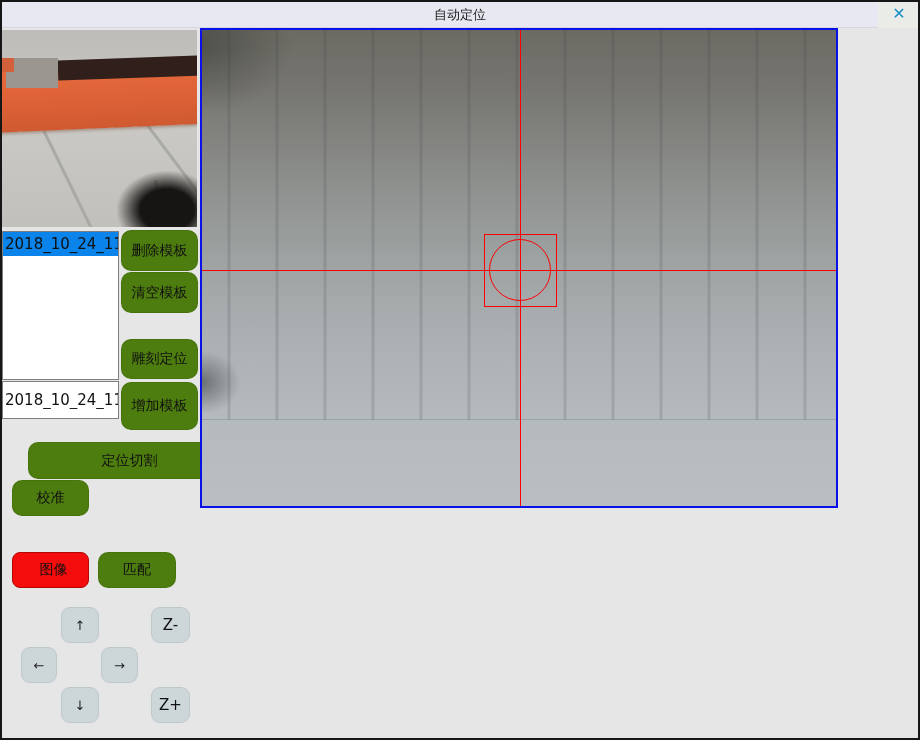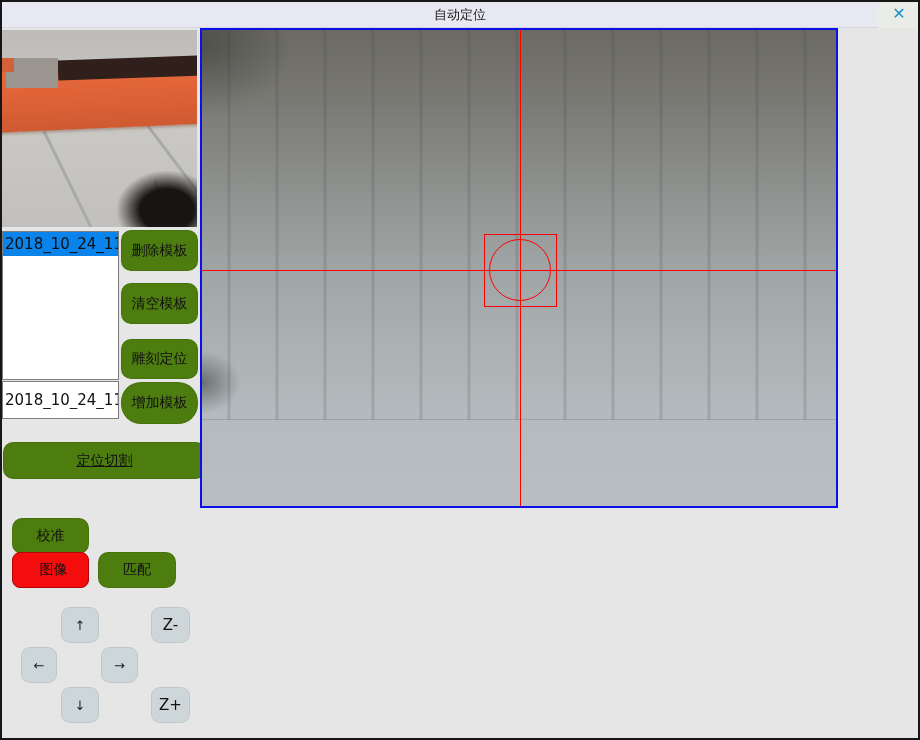--- a/index.html
+++ b/index.html
@@ -33,25 +33,25 @@
   .tpl-list{position:absolute;left:2px;top:231px;width:117px;height:149px;background:#fff;border:1px solid #7e7e7e;overflow:hidden;}
   .tpl-row{height:24px;line-height:24px;font-size:15px;color:#101010;white-space:nowrap;padding-left:2px;}
   .tpl-row.selected{background:var(--selection-blue,#0a83ea);}
   .name-input{position:absolute;left:2px;top:381px;width:117px;height:38px;border:1px solid #7e7e7e;background:#fff;font-size:15px;color:#101010;padding:0 0 0 2px;font-family:inherit;outline:none;}
 
   
   .btn{position:absolute;display:flex;align-items:center;justify-content:center;
        background:#4d7c0f;border:1px solid rgba(0,0,0,.07);border-radius:10px;
        font-size:14px;color:#111;cursor:pointer;}
   .btn-delete{left:121px;top:230px;width:77px;height:41px;}
-  .btn-clear {left:121px;top:283px;width:77px;height:41px;}
+  .btn-clear {left:121px;top:272px;width:77px;height:41px;}
   .btn-engrave{left:121px;top:339px;width:77px;height:40px;}
-  .btn-add   {left:121px;top:382px;width:77px;height:42px;border-radius:20px;}
-  .btn-poscut{left:3px;top:442px;width:203px;height:37px;text-decoration:underline;}
-  .btn-cal   {left:12px;top:518px;width:77px;height:36px;}
+  .btn-add   {left:121px;top:382px;width:77px;height:48px;}
+  .btn-poscut{left:28px;top:442px;width:203px;height:37px;}
+  .btn-cal   {left:12px;top:480px;width:77px;height:36px;}
   .btn-set   {left:111px;top:497px;width:78px;height:36px;}
   .btn-img   {left:12px;top:552px;width:77px;height:36px;background:var(--accent-red,#f50c0c);border-color:#b40606;border-radius:8px;padding-left:6px;}
   .btn-match {left:98px;top:552px;width:78px;height:36px;}
   .jog{background:#cdd7da;border-radius:9px;font-size:14px;}
   .jog-up{left:61px;top:607px;width:38px;height:36px;}
   .jog-zm{left:151px;top:607px;width:39px;height:36px;font-size:15px;}
   .jog-left{left:21px;top:647px;width:36px;height:36px;}
   .jog-right{left:101px;top:647px;width:37px;height:36px;}
   .jog-down{left:61px;top:687px;width:38px;height:36px;}
   .jog-zp{left:151px;top:687px;width:39px;height:36px;font-size:15px;}

